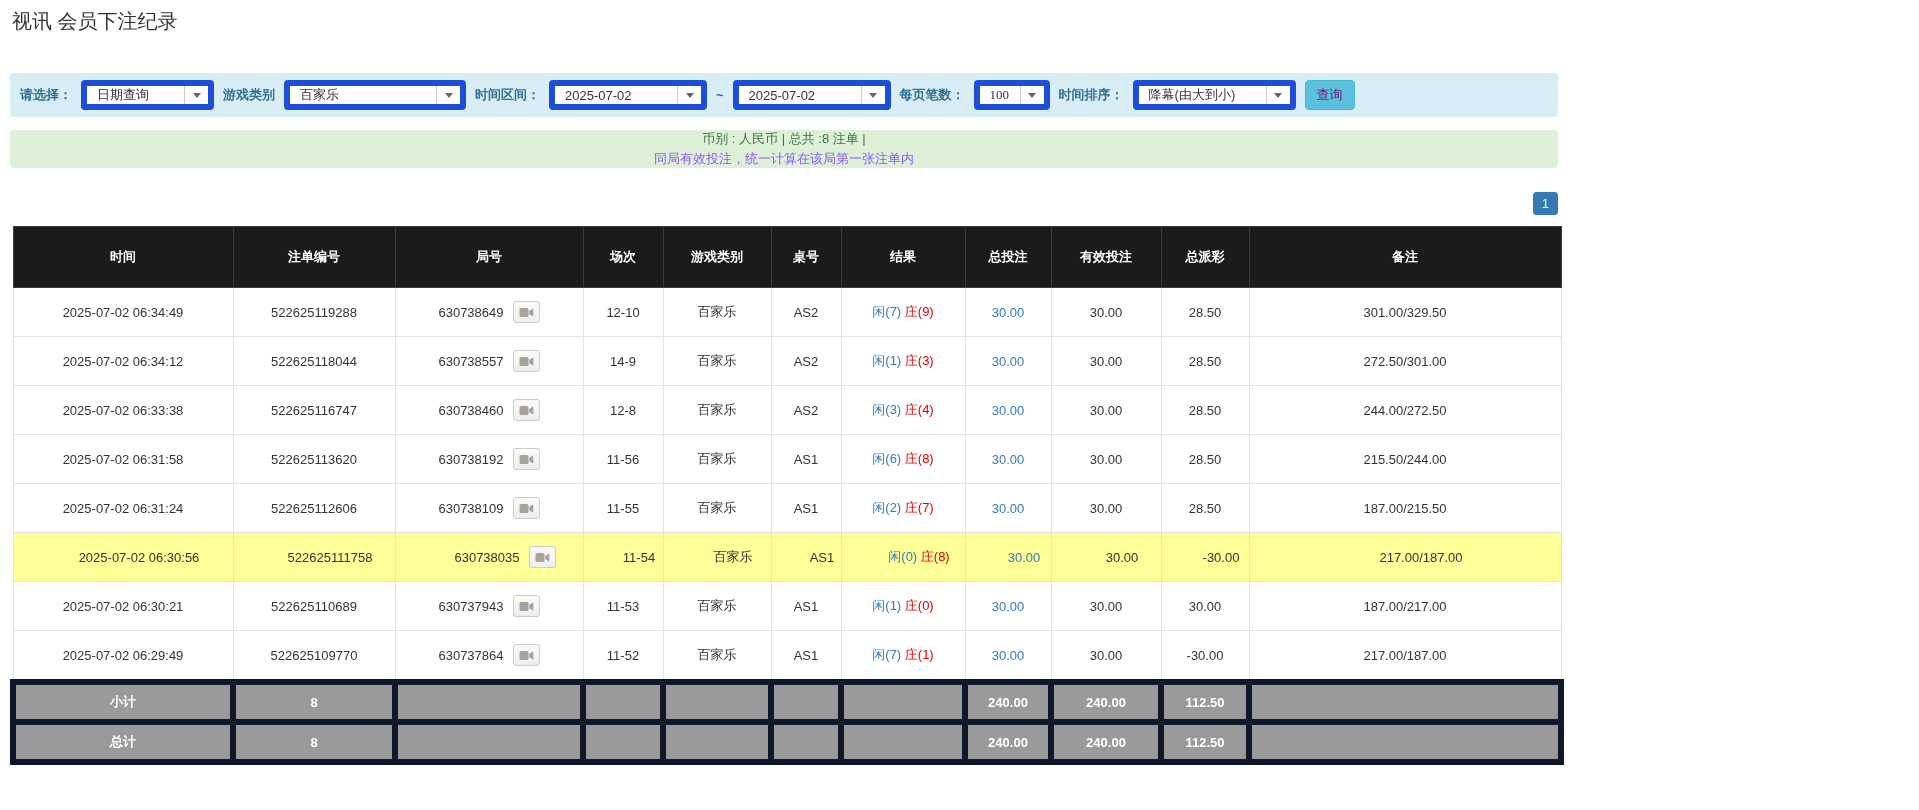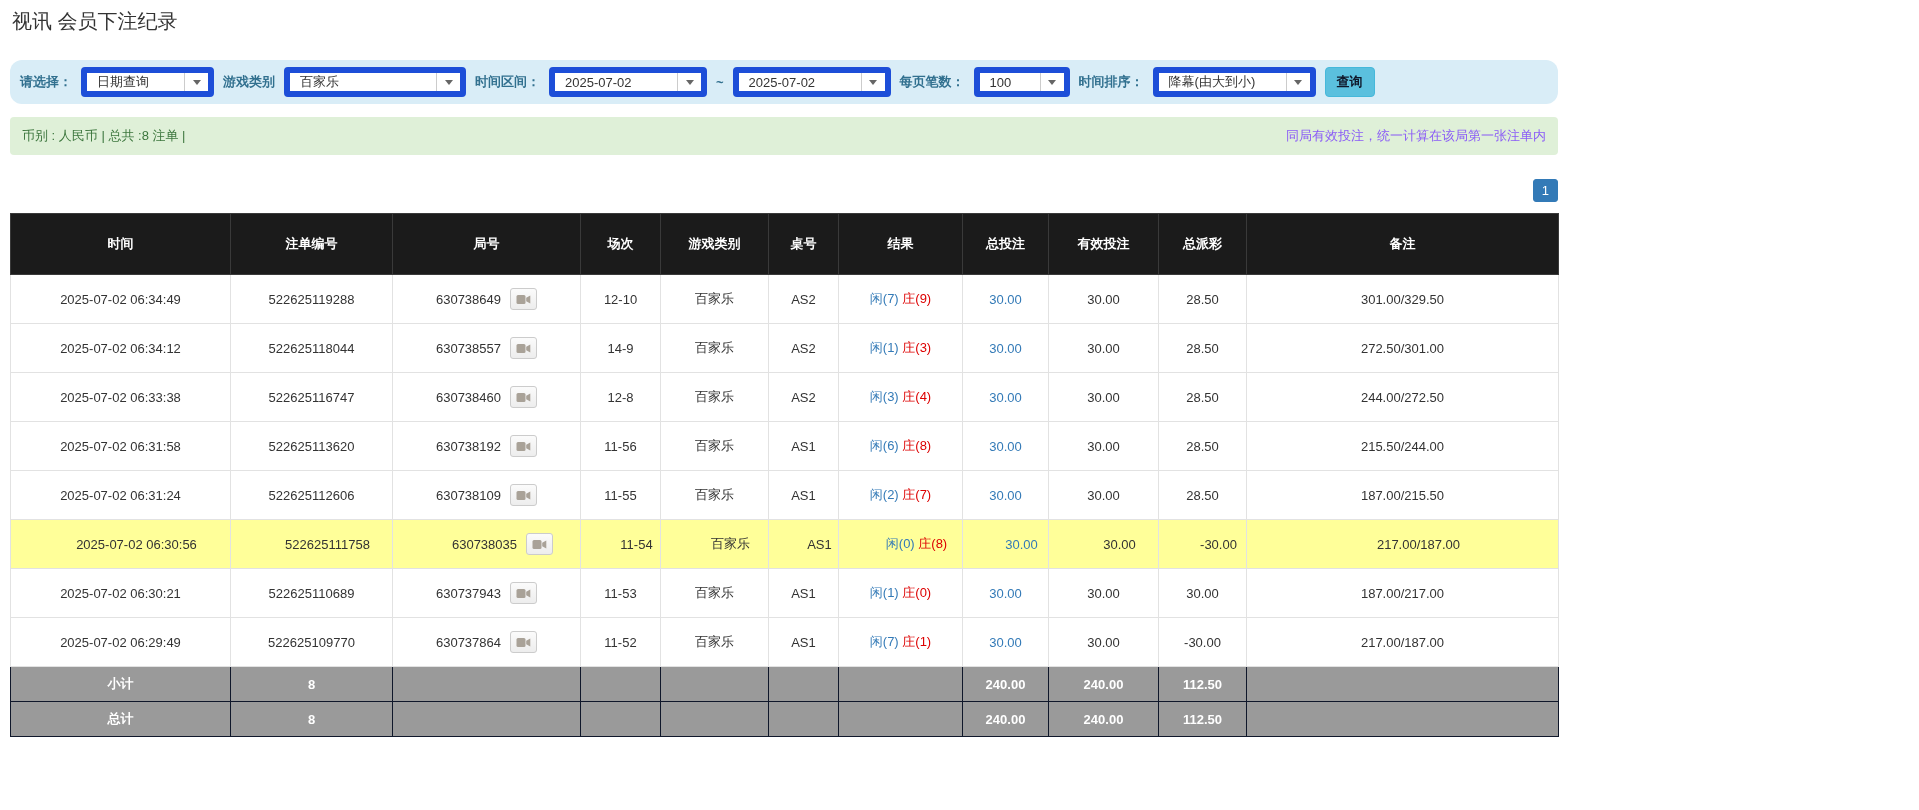--- a/index.html
+++ b/index.html
@@ -15,23 +15,23 @@
 
   .page-title {
     font-size: 20px;
     font-weight: 400;
     color: #333;
     margin: 2px 0 0 2px;
   }
 
   
   .filter-bar {
-    margin-top: 25px;
+    margin-top: 38px;
     background: #d9edf7;
-    border-radius: 12px;
+    border-radius: 4px;
     padding: 6px 10px;
     height: 44px;
     display: flex;
     align-items: center;
     gap: 9px;
     font-size: 13px;
   }
   .filter-label { color: #31708f; font-weight: bold; white-space: nowrap; }
   .tilde { color: #31708f; font-weight: bold; }
   .combo {
@@ -59,46 +59,46 @@
   }
   .caret-shape {
     width: 0; height: 0;
     border-left: 4px solid transparent;
     border-right: 4px solid transparent;
     border-top: 5px solid #666;
   }
   .w-select { width: 133px; }
   .w-game   { width: 182px; }
   .w-date   { width: 158px; }
-  .w-size   { width: 96px;  }
+  .w-size   { width: 76px; font-family: Liberation Serif, serif;  }
   .w-sort   { width: 163px; }
 
   .btn-search {
     background: #5bc0de;
     border: 1px solid #46b8da;
-    color: #0f172a;
+    color: #701a75;
     font-size: 13px;
     border-radius: 4px;
     height: 30px;
     padding: 0 11px;
     cursor: pointer;
-    font-weight: bold;
   }
 
   
   .info-bar {
     margin-top: 13px;
     background: #dff0d8;
     border-radius: 4px;
     padding: 0 12px;
     height: 38px;
     display: flex;
     align-items: center;
     justify-content: space-between;
     font-size: 13px;
+    flex-direction: column;
   }
   .info-left { color: #3c763d; }
   .info-right { color: #8b5cf6; }
 
   
   .pagination {
     margin-top: 24px;
     display: flex;
     justify-content: flex-end;
   }
@@ -148,21 +148,21 @@
     border-radius: 3px;
     background: linear-gradient(#fbfbfb, #ededed);
     cursor: pointer;
   }
 
   table.records tr.summary td {
     background: #9a9a9a;
     color: #fff;
     font-weight: bold;
     padding: 8px 4px;
-    border: 1px solid #0f172a;
+    border: 6px solid #0f172a;
   }
 </style>
 </head>
 <body>
 
 <div class="container">
 
   <h1 class="page-title">视讯 会员下注纪录</h1>
 
   <div class="filter-bar">

